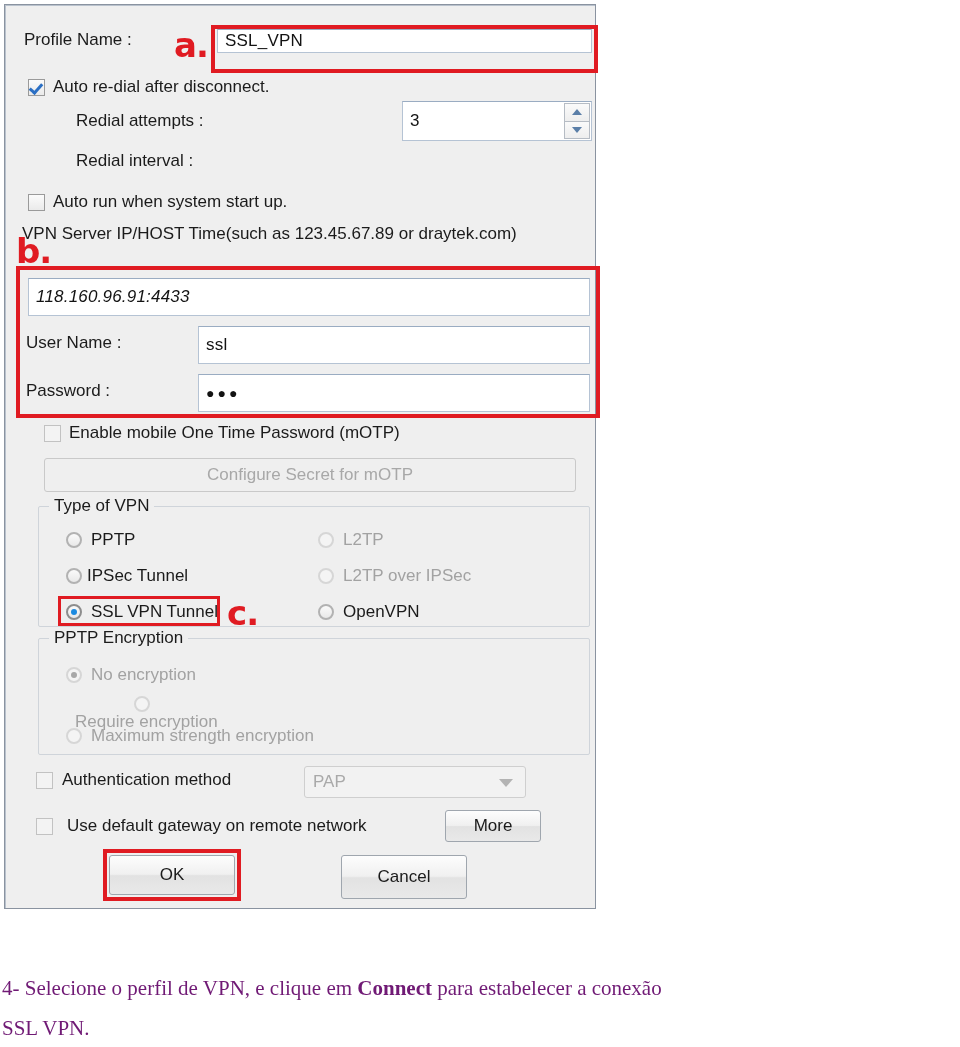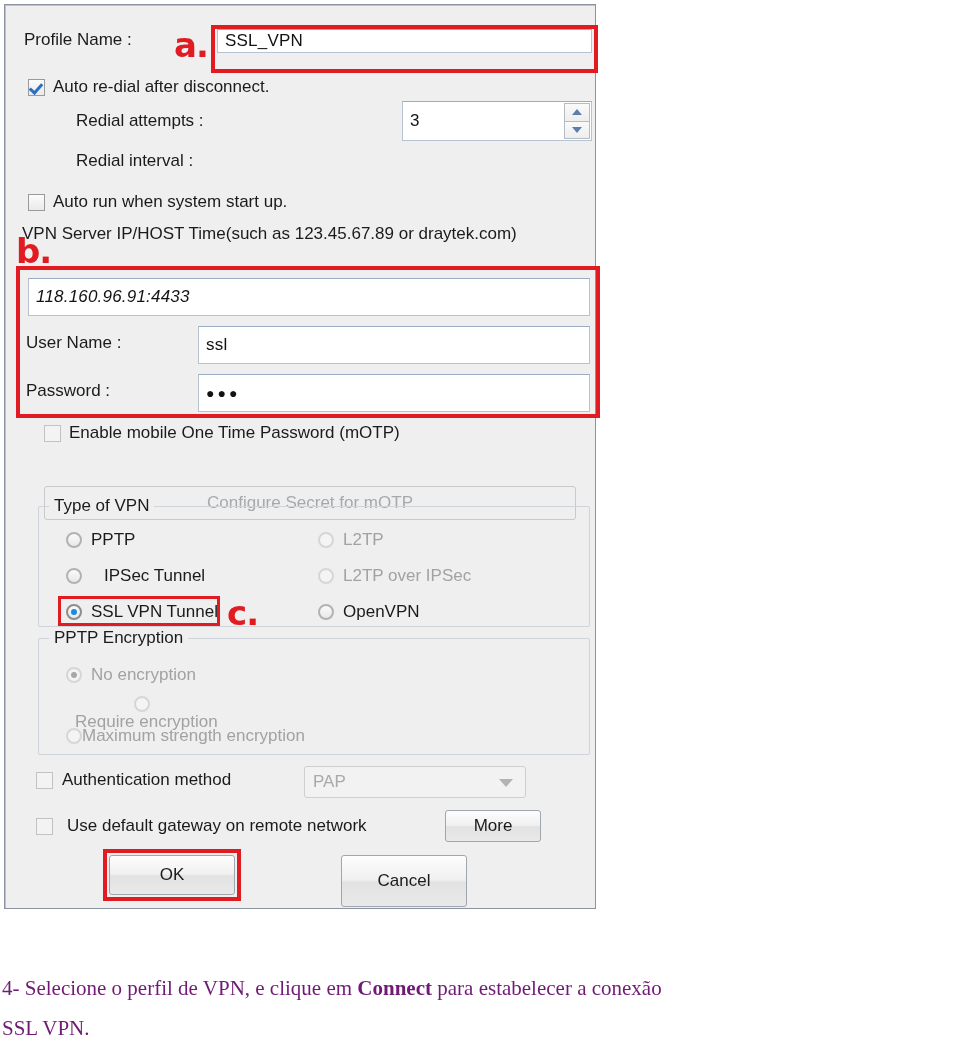--- a/index.html
+++ b/index.html
@@ -314,40 +314,40 @@
     <div class="textbox" style="position:absolute; left:190px; top:366px; width:392px; height:38px;">
       <span style="font-size:14px; letter-spacing:3px;">●●●</span>
     </div>
 
     <div class="redbox" style="left:8px; top:258px; width:584px; height:152px;"></div>
 
     <div class="row" style="left:36px; top:415px;">
       <span class="cb dim"></span>
       <span class="lbl" style="margin-left:8px;">Enable mobile One Time Password (mOTP)</span>
     </div>
-    <div class="btn flat" style="position:absolute; left:36px; top:450px; width:532px; height:34px;margin-top:28px;">
+    <div class="btn flat" style="position:absolute; left:36px; top:450px; width:532px; height:34px;">
       <span>Configure Secret for mOTP</span>
     </div>
 
     <div class="group" style="left:30px; top:498px; width:552px; height:121px;">
       <span class="group-title">Type of VPN</span>
     </div>
 
     <div class="row" style="left:58px; top:522px;">
       <span class="rb"></span>
       <span class="lbl" style="margin-left:9px;">PPTP</span>
     </div>
     <div class="row" style="left:310px; top:522px;">
       <span class="rb dim"></span>
       <span class="lbl dim" style="margin-left:9px;">L2TP</span>
     </div>
 
     <div class="row" style="left:58px; top:558px;">
       <span class="rb"></span>
-      <span class="lbl" style="margin-left:22px;">IPSec Tunnel</span>
+      <span class="lbl" style="margin-left:5px;">IPSec Tunnel</span>
     </div>
     <div class="row" style="left:310px; top:558px;">
       <span class="rb dim"></span>
       <span class="lbl dim" style="margin-left:9px;">L2TP over IPSec</span>
     </div>
 
     <div class="row" style="left:58px; top:594px;">
       <span class="rb on"></span>
       <span class="lbl" style="margin-left:9px;">SSL VPN Tunnel</span>
     </div>
@@ -366,21 +366,21 @@
     <div class="row" style="left:58px; top:657px;">
       <span class="rb dim dimon"></span>
       <span class="lbl dim" style="margin-left:9px;">No encryption</span>
     </div>
     <div class="row" style="left:58px; top:688px;flex-direction:column;">
       <span class="rb dim"></span>
       <span class="lbl dim" style="margin-left:9px;">Require encryption</span>
     </div>
     <div class="row" style="left:58px; top:718px;">
       <span class="rb dim"></span>
-      <span class="lbl dim" style="">Maximum strength encryption</span>
+      <span class="lbl dim" style="margin-left:9px;">Maximum strength encryption</span>
     </div>
 
     <div class="row" style="left:28px; top:762px;">
       <span class="cb dim"></span>
       <span class="lbl" style="margin-left:9px;">Authentication method</span>
     </div>
     <div class="combo disabled" style="position:absolute; left:296px; top:758px; width:222px; height:32px;">
       <span>PAP</span>
       <span class="arrow-dn"></span>
     </div>
@@ -391,21 +391,21 @@
     </div>
     <div class="btn" style="position:absolute; left:437px; top:802px; width:96px; height:32px;">
       <span>More</span>
     </div>
 
     <div class="btn" style="position:absolute; left:101px; top:847px; width:126px; height:40px;">
       <span>OK</span>
     </div>
     <div class="redbox" style="left:95px; top:841px; width:138px; height:52px;"></div>
 
-    <div class="btn" style="position:absolute; left:333px; top:847px; width:126px; height:52px;">
+    <div class="btn" style="position:absolute; left:333px; top:847px; width:126px; height:44px;">
       <span>Cancel</span>
     </div>
 
   </div>
 </div>
 
 <div id="caption">
   <span>4- Selecione o perfil de VPN, e clique em </span><b>Connect</b><span> para estabelecer a conexão</span><br>
   <span>SSL VPN.</span>
 </div>

